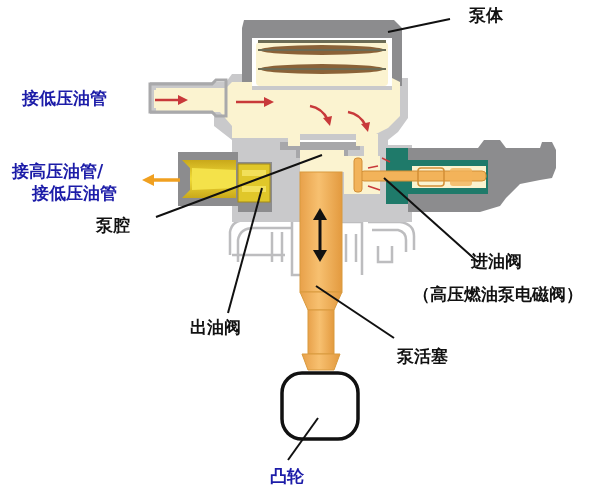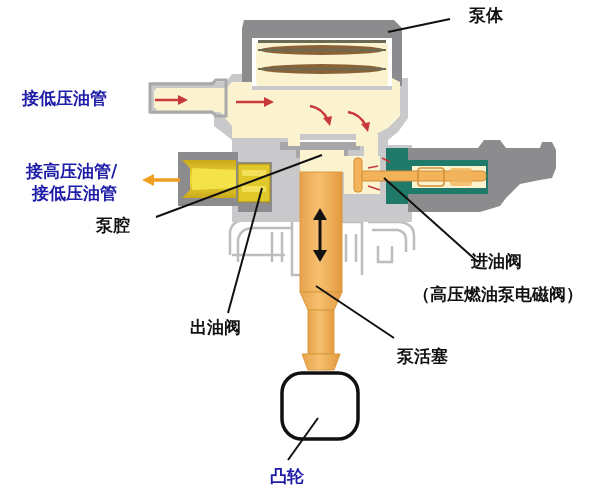--- a/index.html
+++ b/index.html
@@ -144,21 +144,21 @@
       <line x1="262" y1="188" x2="228" y2="313"></line>
       <line x1="384" y1="178" x2="478" y2="262"></line>
       <line x1="316" y1="286" x2="394" y2="338"></line>
       <line x1="318" y1="418" x2="288" y2="460"></line>
     </g>
   </svg>
 
   
   <div class="label black fs17" style="left:469px; top:6px;">泵体</div>
   <div class="label blue fs17" style="left:22px; top:89px;">接低压油管</div>
-  <div class="label blue fs17" style="left:26px; top:162px;">接高压油管/</div>
+  <div class="label blue fs17" style="left:12px; top:162px;">接高压油管/</div>
   <div class="label blue fs17" style="left:32px; top:184px;">接低压油管</div>
   <div class="label black fs17" style="left:96px; top:216px;">泵腔</div>
   <div class="label black fs17" style="left:471px; top:252px;">进油阀</div>
   <div class="label black fs17" style="left:413px; top:285px;">（高压燃油泵电磁阀）</div>
   <div class="label black fs17" style="left:190px; top:318px;">出油阀</div>
   <div class="label black fs17" style="left:397px; top:347px;font-family:Liberation Serif, serif;">泵活塞</div>
   <div class="label blue fs17" style="left:270px; top:467px;">凸轮</div>
 </div>
 
 </body></html>

